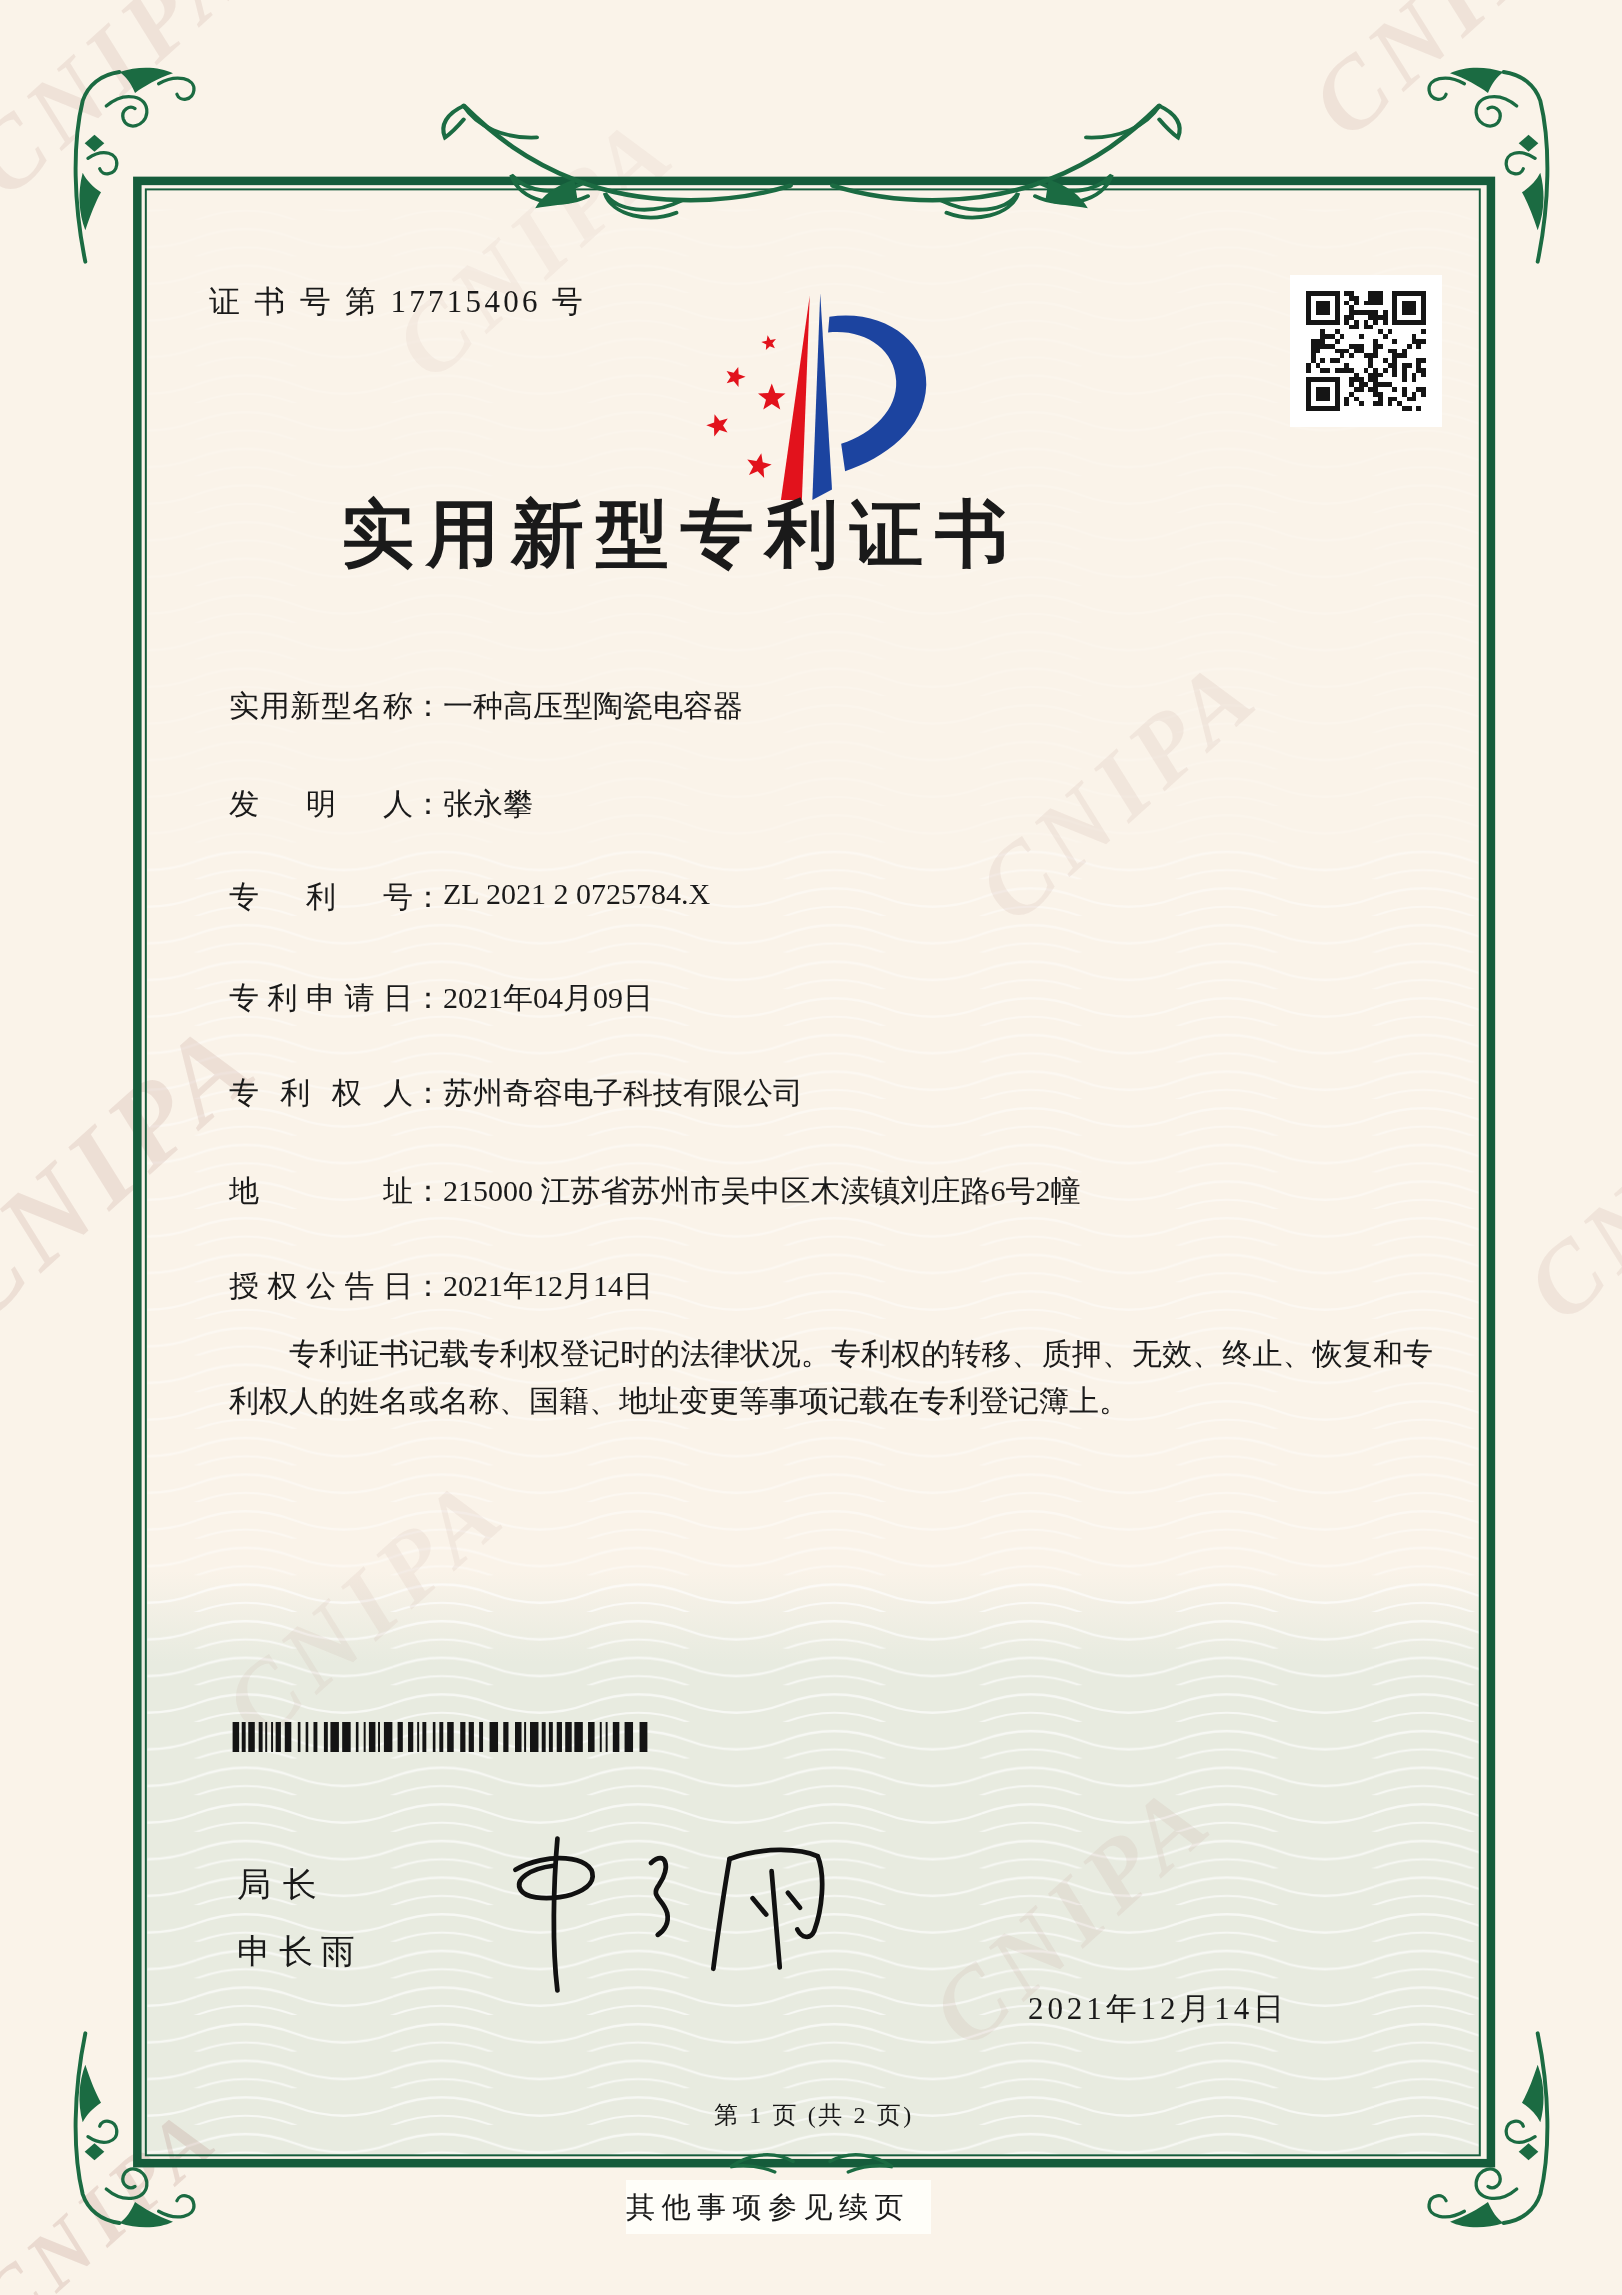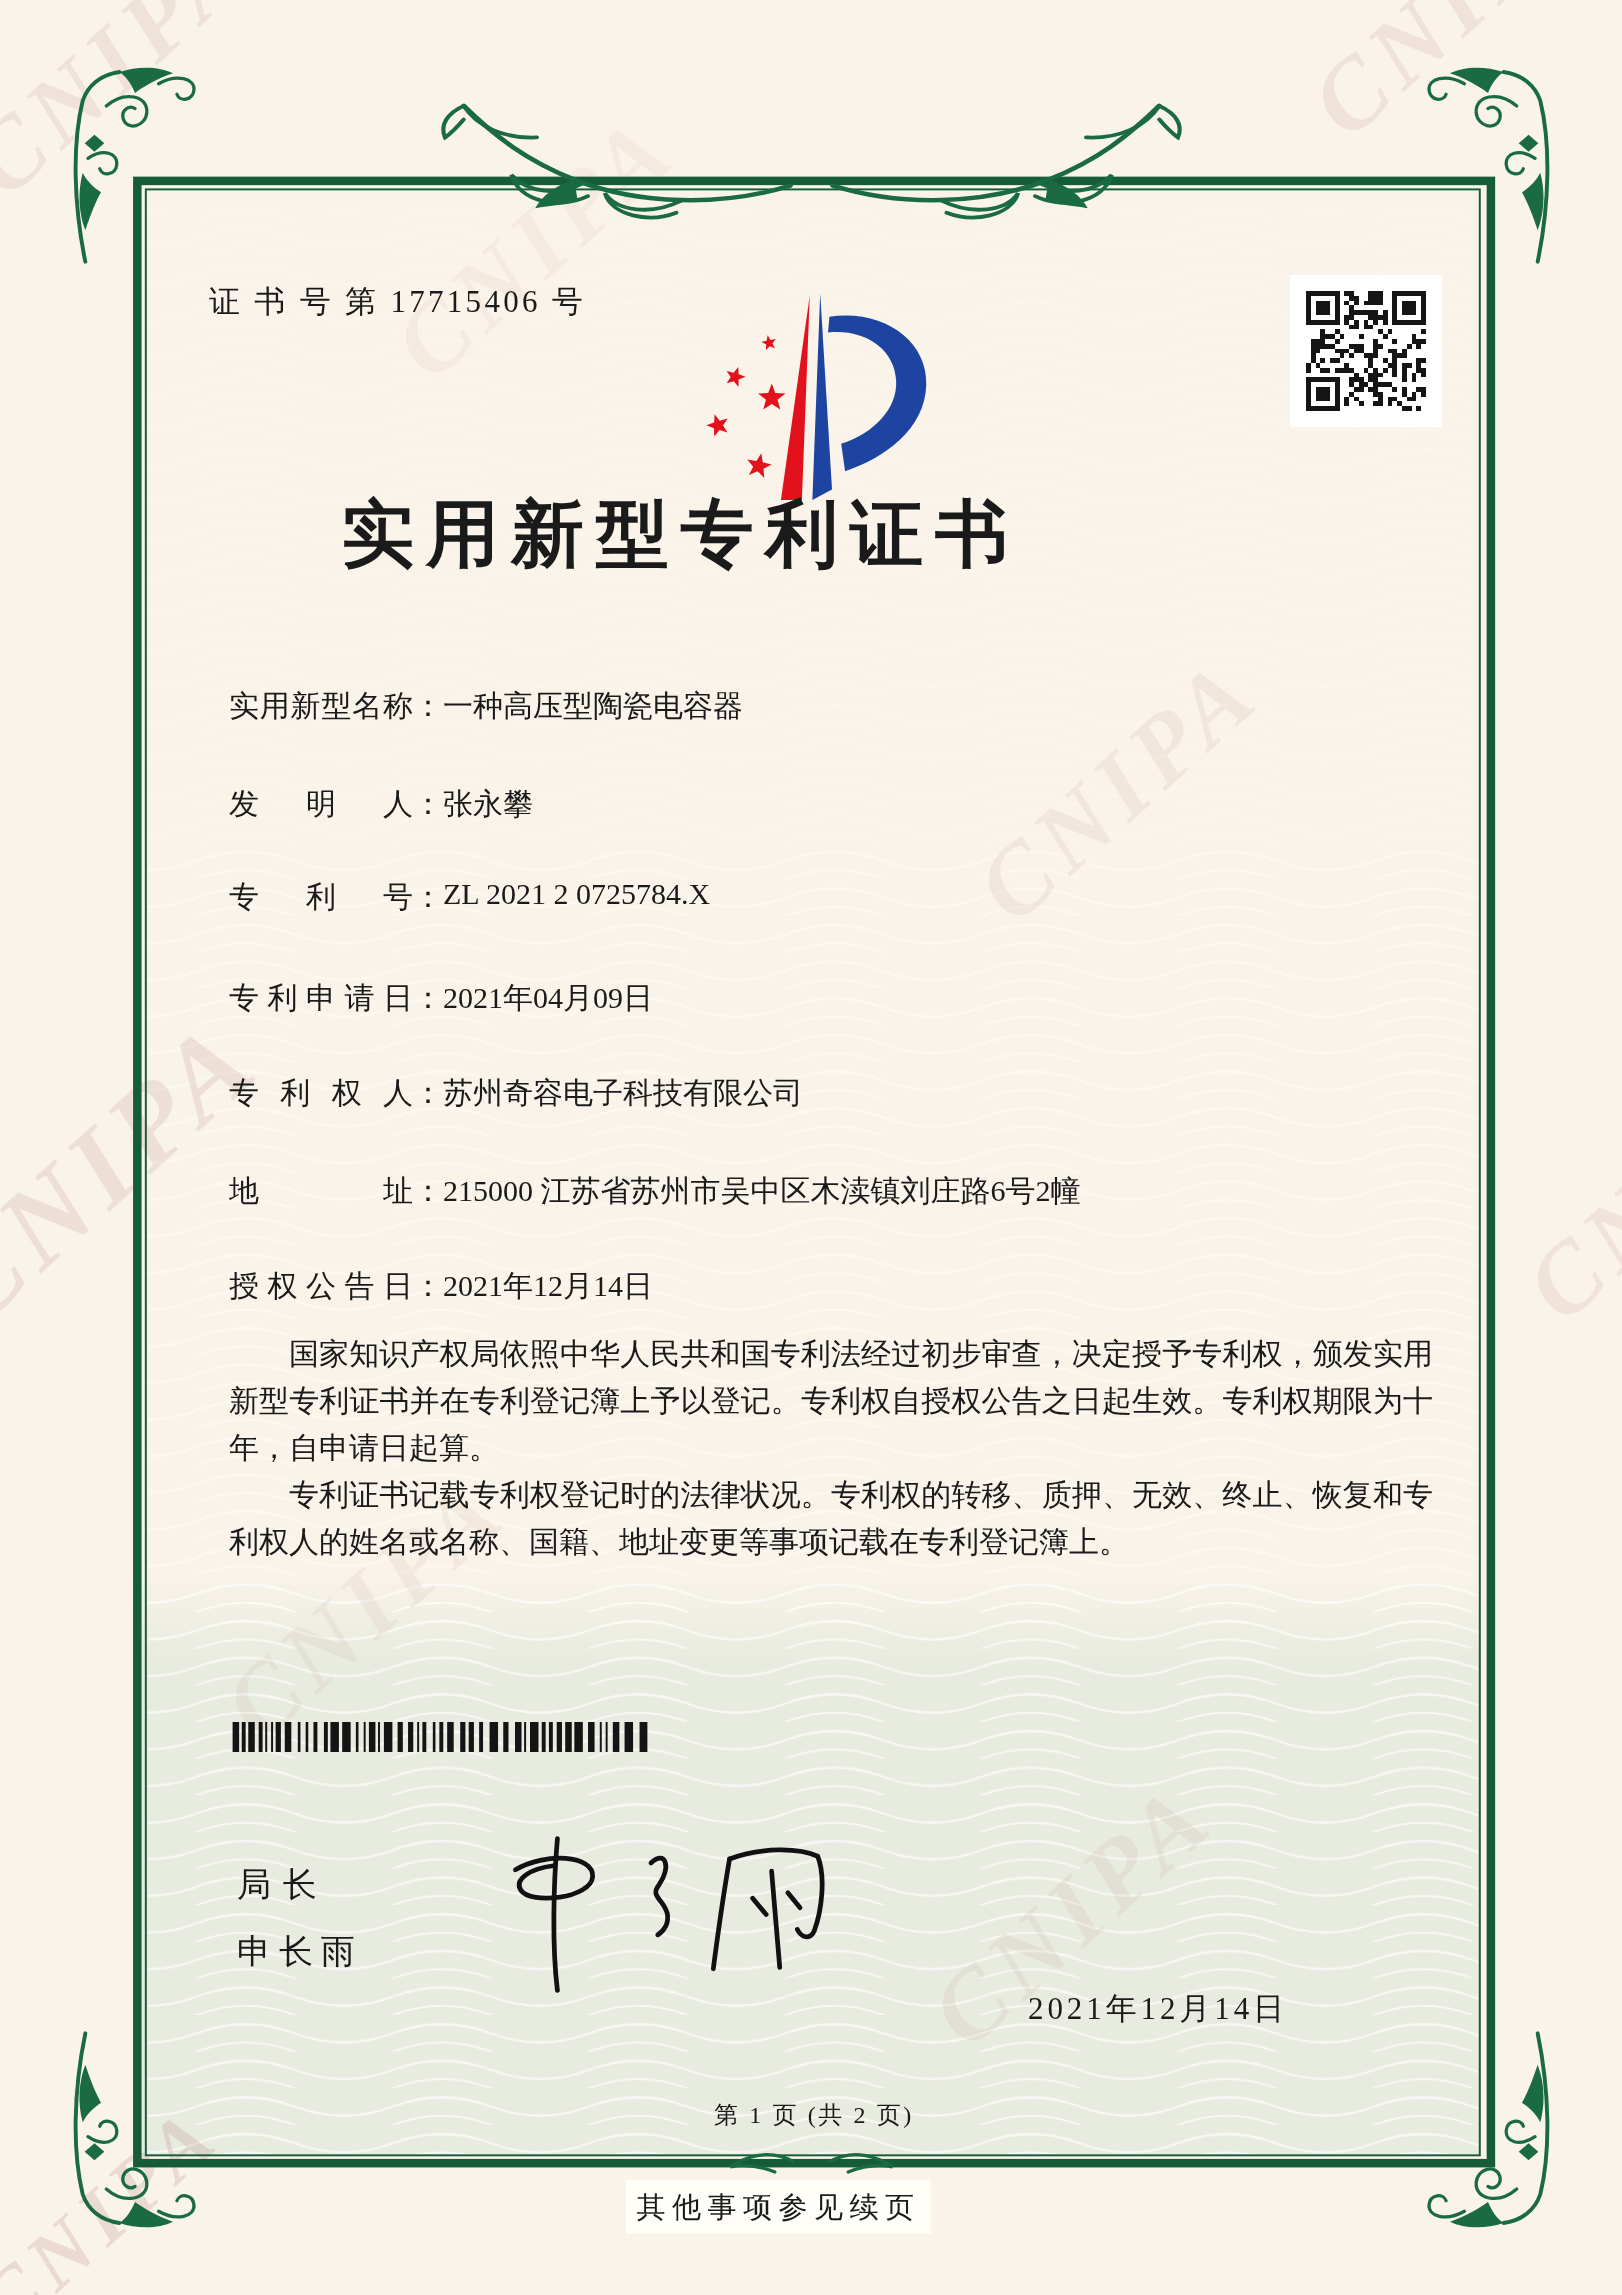--- a/index.html
+++ b/index.html
@@ -40,21 +40,21 @@
   .grant2{position:absolute;left:612px;top:0;white-space:nowrap}
   .paras{left:229px;top:1330px;width:1204px;font-size:30px;line-height:47px;text-align:justify}
   .paras p{margin:0;text-indent:60px}
   .barcode{left:232px;top:1722px}
   .sig-title{left:237px;top:1862px;font-size:34px;letter-spacing:11.8px}
   .sig-name{left:237px;top:1929px;font-size:34px;letter-spacing:7.9px}
   .signature{left:491px;top:1826px}
   .issue-date{left:942px;top:1988px;width:432px;text-align:center;font-size:31px;letter-spacing:3.9px}
   .page-info{left:133px;top:2099px;width:1362px;text-align:center;font-size:24px;letter-spacing:2.6px}
   .footer-strip{left:626px;top:2180px;width:305px;height:54px;background:#fffef9;z-index:5;
-                text-align:center;line-height:54px;font-size:29px;letter-spacing:6.5px}
+                line-height:54px;font-size:29px;letter-spacing:6.5px}
 </style>
 </head>
 <body>
 
 <div class="tint"></div>
 <svg class="waves" width="1623" height="2295" viewBox="0 0 2480 3508">
   <defs>
     <pattern id="wv" width="300" height="56" patternUnits="userSpaceOnUse">
       <path d="M0,28 Q75,0 150,28 T300,28" fill="none" stroke="#ffffff" stroke-width="3.5"></path>
       <path d="M0,56 Q75,28 150,56 T300,56" fill="none" stroke="#ffffff" stroke-width="3"></path>
@@ -329,21 +329,20 @@
   <span class="flabel">专利权人</span><span class="fcolon">：</span><span class="fvalue">苏州奇容电子科技有限公司</span>
 </div>
 <div class="content frow fr6 abs">
   <span class="flabel">地址</span><span class="fcolon">：</span><span class="fvalue">215000 江苏省苏州市吴中区木渎镇刘庄路6号2幢</span>
 </div>
 <div class="content frow fr7 abs">
   <span class="flabel">授权公告日</span><span class="fcolon">：</span><span class="fvalue">2021年12月14日</span>
 </div>
 
 <div class="content paras abs">
-  <p>国家知识产权局依照中华人民共和国专利法经过初步审查，决定授予专利权，颁发实用新型专利证书并在专利登记簿上予以登记。专利权自授权公告之日起生效。专利权期限为十年，自申请日起算。</p>
   <p>专利证书记载专利权登记时的法律状况。专利权的转移、质押、无效、终止、恢复和专利权人的姓名或名称、国籍、地址变更等事项记载在专利登记簿上。</p>
 </div>
 
 <svg id="barcode" class="content barcode abs" width="416" height="30" viewBox="0 0 636 46">
     <rect x="0" y="0" width="10" height="46" fill="#141414"></rect>
     <rect x="14" y="0" width="6" height="46" fill="#141414"></rect>
     <rect x="24" y="0" width="10" height="46" fill="#141414"></rect>
     <rect x="40" y="0" width="6" height="46" fill="#141414"></rect>
     <rect x="50" y="0" width="3" height="46" fill="#141414"></rect>
     <rect x="59" y="0" width="3" height="46" fill="#141414"></rect>

